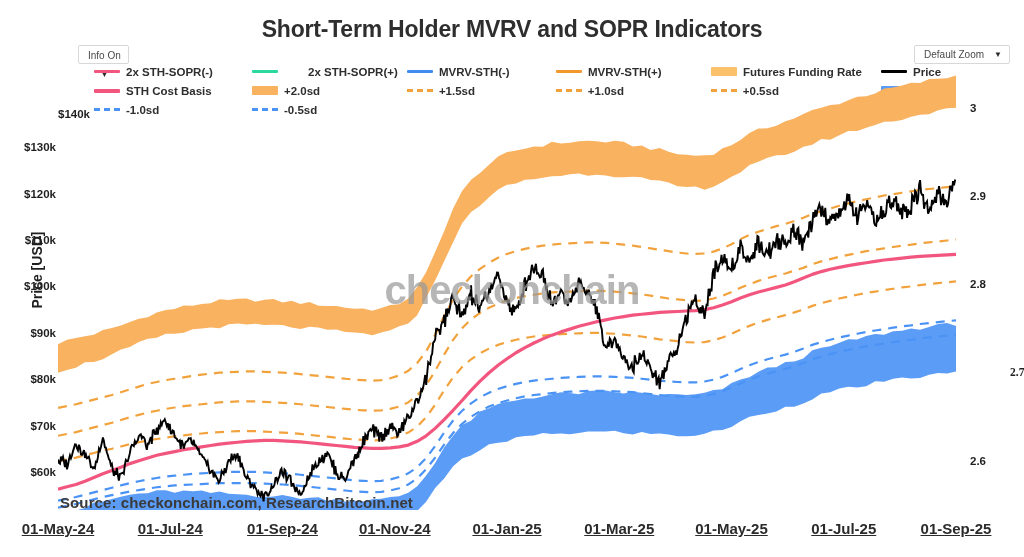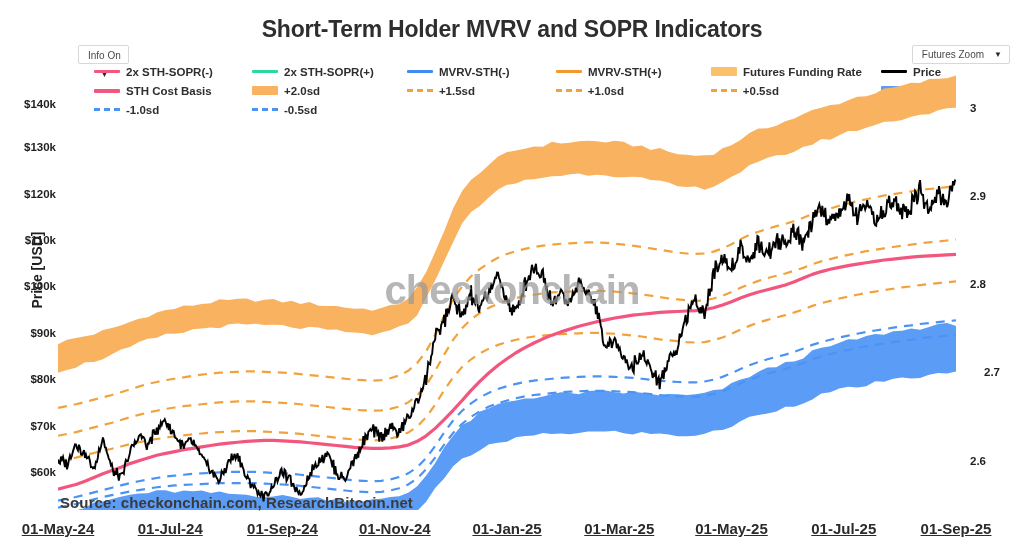--- a/index.html
+++ b/index.html
@@ -28,21 +28,21 @@
   .legend-item{display:flex;align-items:center;white-space:nowrap;}
   .legend-label{font-size:11.5px;font-weight:bold;color:#2e2e2e;margin-left:6px;}
   .sw{display:inline-block;position:relative;}
   .sw-line{width:26px;height:3px;border-radius:1px;}
   .sw-thickline{width:26px;height:4px;border-radius:1px;}
   .sw-patch{width:26px;height:9px;border-radius:1px;}
   .sw-dash{width:26px;height:0;border-top:3px dashed;}
 
   
   .r1 .legend-item:nth-child(1){width:158px;}
-  .r1 .legend-item:nth-child(2){width:155px;}
+  .r1 .legend-item:nth-child(2){width:155px;gap:24px;}
   .r1 .legend-item:nth-child(3){width:149px;}
   .r1 .legend-item:nth-child(4){width:155px;}
   .r1 .legend-item:nth-child(5){width:170px;}
   .r2 .legend-item:nth-child(1){width:158px;}
   .r2 .legend-item:nth-child(2){width:155px;}
   .r2 .legend-item:nth-child(3){width:149px;}
   .r2 .legend-item:nth-child(4){width:155px;}
   .r2 .legend-item:nth-child(5){width:170px;}
   .r3 .legend-item:nth-child(1){width:158px;}
 
@@ -79,21 +79,21 @@
 <div id="root">
 
   <div class="chart-title">Short-Term Holder MVRV and SOPR Indicators</div>
 
   <div class="dropdown" id="info-dd">
     <span>Info On</span>
     <span class="caret">▼</span>
   </div>
 
   <div class="dropdown" id="zoom-dd">
-    <span>Futures Zoom</span>
+    <span>Default Zoom</span>
     <span class="caret">▼</span>
   </div>
 
   <div class="legend" id="legend">
       <div class="legend-row r1">
         <div class="legend-item">
           <span class="sw sw-line" style="background: rgb(242, 86, 127);"></span>
           <span class="legend-label">2x STH-SOPR(-)</span>
         </div>
         <div class="legend-item">
@@ -156,35 +156,35 @@
     </div>
 
   <div class="ylab-left-wrap">
     <div class="ylab-left">Price [USD]</div>
   </div>
   <div class="ylab-right-wrap">
     
   </div>
 
   <div id="yticks-left">
-      <div class="ytick ytick-l-host" style="top: 98px;">$140k</div>
+      <div class="ytick ytick-l-host" style="top: 108px; margin-left: 34px;">$140k</div>
       <div class="ytick ytick-l-host" style="top: 141.213px;">$130k</div>
       <div class="ytick ytick-l-host" style="top: 187.596px;">$120k</div>
       <div class="ytick ytick-l-host" style="top: 233.979px;">$110k</div>
       <div class="ytick ytick-l-host" style="top: 280.362px;">$100k</div>
       <div class="ytick ytick-l-host" style="top: 326.745px;">$90k</div>
       <div class="ytick ytick-l-host" style="top: 373.128px;">$80k</div>
       <div class="ytick ytick-l-host" style="top: 419.511px;">$70k</div>
       <div class="ytick ytick-l-host" style="top: 465.894px;">$60k</div>
     </div>
   <div id="yticks-right">
       <div class="ytick" style="left: 970px; top: 102.232px;">3</div>
       <div class="ytick" style="left: 970px; top: 190.313px;">2.9</div>
       <div class="ytick" style="left: 970px; top: 278.394px;">2.8</div>
-      <div class="ytick" style="left: 984px; top: 366.475px;">2.7</div>
+      <div class="ytick" style="left: 1010px; top: 366.475px; font-family: Liberation Serif, serif;">2.7</div>
       <div class="ytick" style="left: 970px; top: 454.556px;">2.6</div>
     </div>
   <div id="xticks">
       <div class="xtick" style="left: 58px; top: 520px;">01-May-24</div>
       <div class="xtick" style="left: 170.25px; top: 520px;">01-Jul-24</div>
       <div class="xtick" style="left: 282.5px; top: 520px;">01-Sep-24</div>
       <div class="xtick" style="left: 394.75px; top: 520px;">01-Nov-24</div>
       <div class="xtick" style="left: 507px; top: 520px;">01-Jan-25</div>
       <div class="xtick" style="left: 619.25px; top: 520px;">01-Mar-25</div>
       <div class="xtick" style="left: 731.5px; top: 520px;">01-May-25</div>

